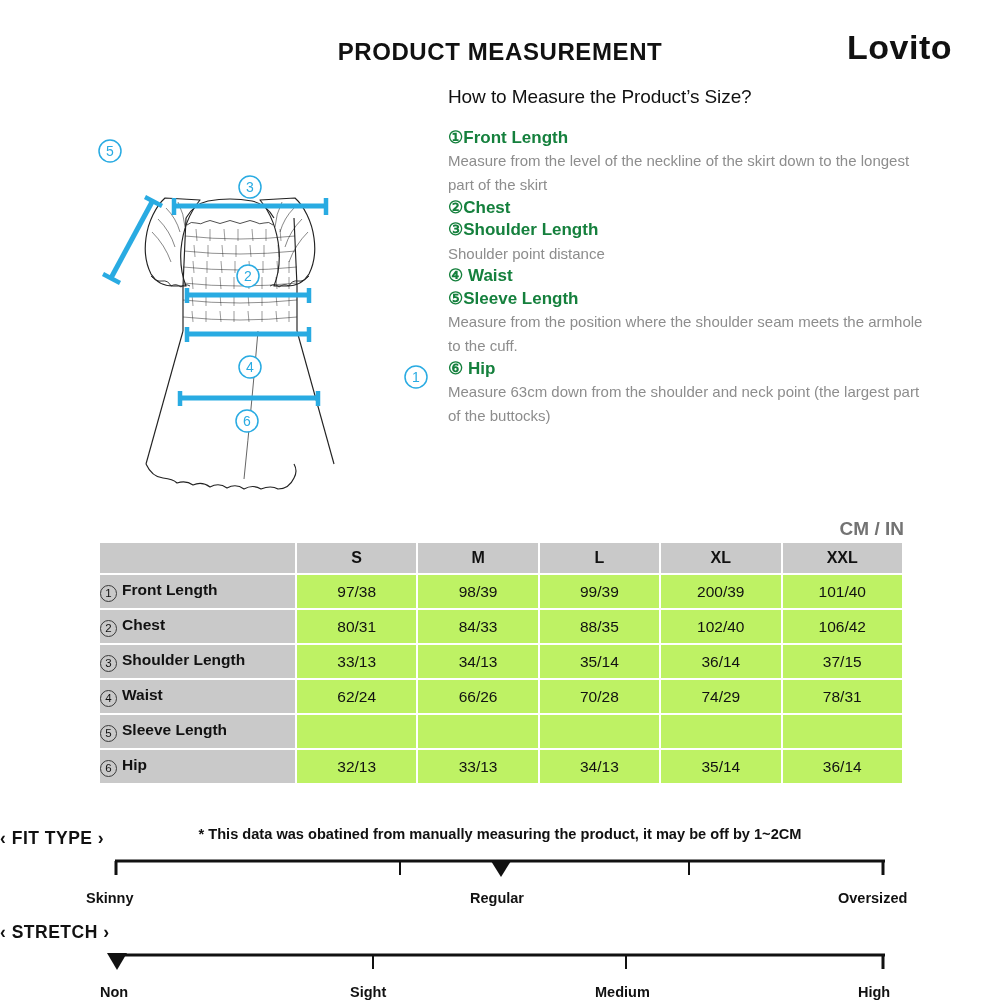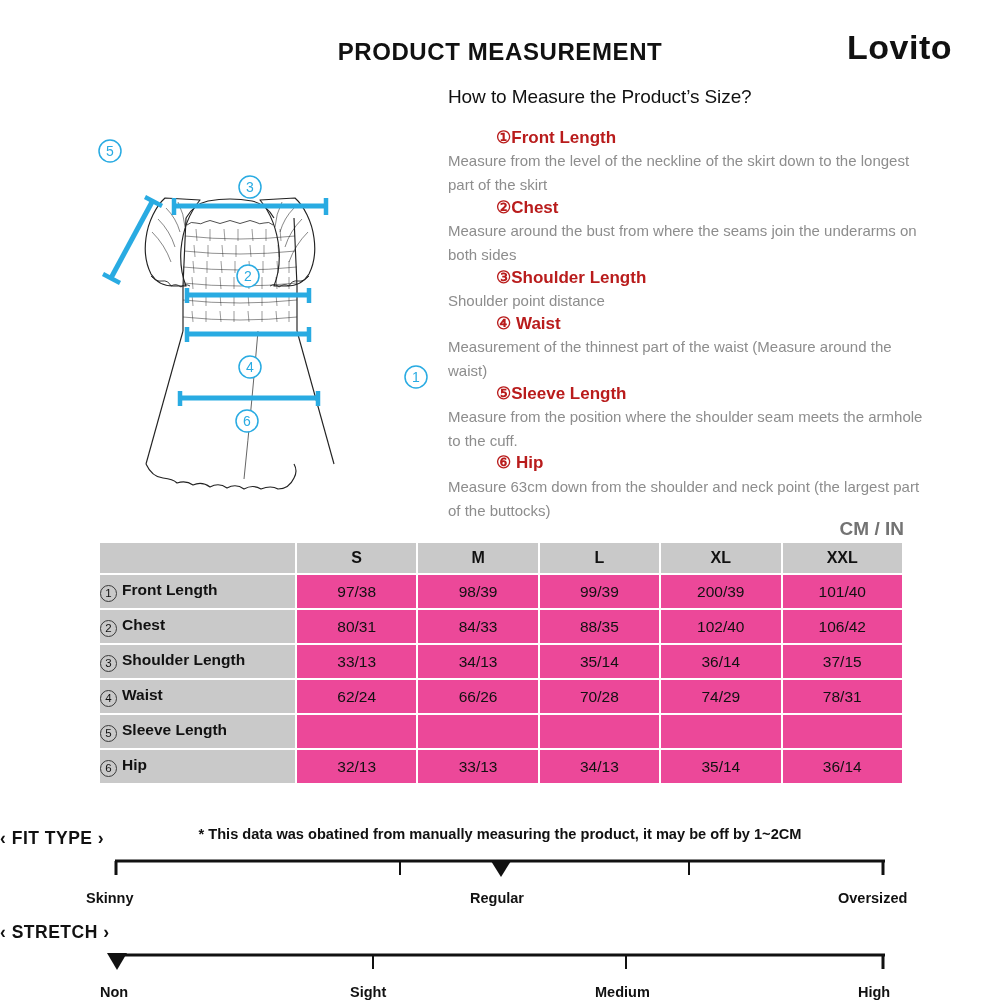--- a/index.html
+++ b/index.html
@@ -37,23 +37,22 @@
 
   #desc-panel {
     position: absolute; left: 448px; top: 0;
     width: 480px;
   }
   #desc-heading {
     font-size: 19px; font-weight: 400; color: #111;
     margin-bottom: 19px; letter-spacing: -.1px;
   }
   .desc-item-title {
-    font-size: 17px; font-weight: 700; color: #b91c1c;
+    font-size: 17px; font-weight: 700; color: #15803d;
     line-height: 1.32;
-    margin-left: 48px;
   }
   .desc-item-body {
     font-size: 15px; font-weight: 400; color: #8d8d8d;
     line-height: 1.58;
   }
 
   
   #units-label {
     position: absolute; right: 96px; top: 518px;
     font-size: 19px; font-weight: 700; color: #737373;
@@ -78,21 +77,21 @@
   #size-table th.size-head {
     background: #c9c9c9; width: 120px; font-size: 16px;
   }
   #size-table td.row-label {
     background: #c9c9c9;
     text-align: left;
     font-size: 15.5px;
     height: 33px;
   }
   #size-table td.val-cell {
-    background: #ec4899;
+    background: #bef264;
     font-weight: 400;
     font-size: 15.5px;
     height: 33px;
   }
   .circ-num {
     display: inline-block;
     border: 1.3px solid #3a3a3a;
     border-radius: 50%;
     width: 17px; height: 17px;
     line-height: 14.5px;
@@ -275,31 +274,29 @@
   <div id="desc-panel">
     <div id="desc-heading">How to Measure the Product’s Size?</div>
 
     <div>
       <div class="desc-item-title"><span>①</span><span>Front Length</span></div>
       <div class="desc-item-body">Measure from the level of the neckline of the skirt down to the longest part of the skirt</div>
     </div>
 
     <div>
       <div class="desc-item-title"><span>②</span><span>Chest</span></div>
-      <div class="desc-item-body">Measure around the bust from where the seams join the underarms on both sides</div>
     </div>
 
     <div>
       <div class="desc-item-title"><span>③</span><span>Shoulder Length</span></div>
       <div class="desc-item-body">Shoulder point distance</div>
     </div>
 
     <div>
       <div class="desc-item-title"><span>④</span>&nbsp;<span>Waist</span></div>
-      <div class="desc-item-body">Measurement of the thinnest part of the waist (Measure around the waist)</div>
     </div>
 
     <div>
       <div class="desc-item-title"><span>⑤</span><span>Sleeve Length</span></div>
       <div class="desc-item-body">Measure from the position where the shoulder seam meets the armhole to the cuff.</div>
     </div>
 
     <div>
       <div class="desc-item-title"><span>⑥</span>&nbsp;<span>Hip</span></div>
       <div class="desc-item-body">Measure 63cm down from the shoulder and neck point (the largest part of the buttocks)</div>

